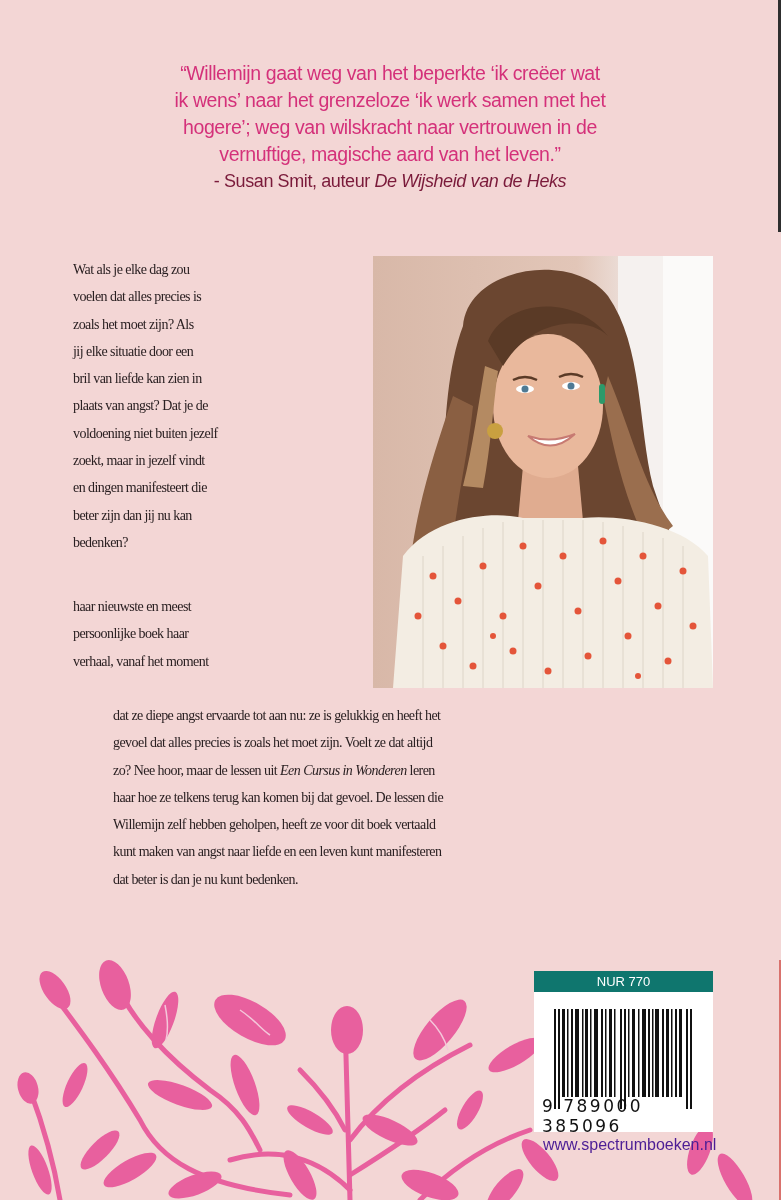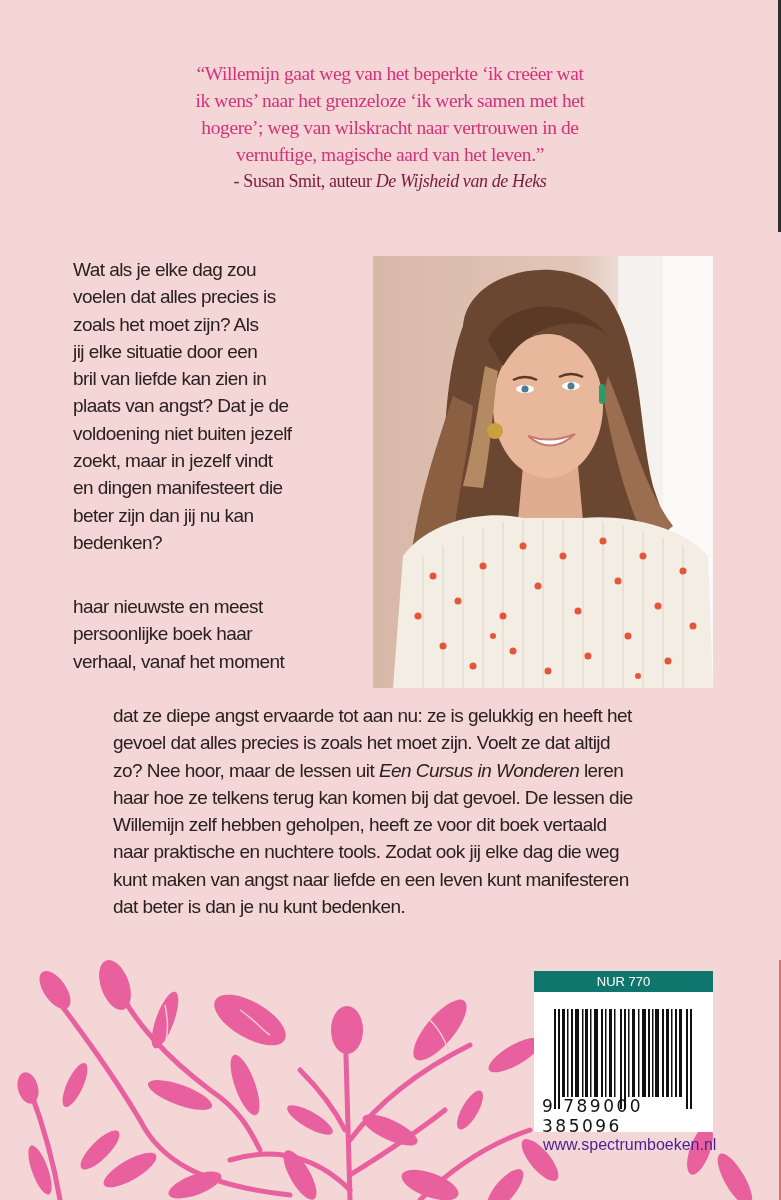--- a/index.html
+++ b/index.html
@@ -13,35 +13,35 @@
       position: absolute; top: 0; right: 0; width: 3px; height: 232px;
       background: #2e2e2e;
     }
     .spine-edge-low {
       position: absolute; top: 960px; right: 0; width: 2px; height: 240px;
       background: #d9726d;
     }
     .quote {
       position: absolute; left: 110px; top: 60px; width: 560px;
       text-align: center;
-      font-family: Liberation Serif, serif;
+      font-family: Liberation Sans, sans-serif;
       font-size: 19.5px; line-height: 27px;
       color: #d4317a;
       letter-spacing: -0.4px;
     }
     .quote p { margin: 0; }
     .attribution {
       color: #7a1a3a;
       font-size: 18px;
       margin-top: 0;
     }
     .attribution i { font-style: italic; }
     .body-text {
-      font-family: Liberation Sans, sans-serif;
-      font-size: 19px; line-height: 27.3px;
+      font-family: Liberation Serif, serif;
+      font-size: 14px; line-height: 27.3px;
       color: #2a2022;
       letter-spacing: -0.55px;
     }
     .para1 {
       position: absolute; left: 73px; top: 256px; width: 295px;
     }
     .para2-top {
       position: absolute; left: 73px; top: 593px; width: 295px;
     }
     .para2-bottom {
@@ -191,21 +191,20 @@
   <span class="line">persoonlijke boek haar</span>
   <span class="line">verhaal, vanaf het moment</span>
 </div>
 
 <div class="body-text para2-bottom">
   <span class="line">dat ze diepe angst ervaarde tot aan nu: ze is gelukkig en heeft het</span>
   <span class="line">gevoel dat alles precies is zoals het moet zijn. Voelt ze dat altijd</span>
   <span class="line"><span>zo? Nee hoor, maar de lessen uit </span><i>Een Cursus in Wonderen</i><span> leren</span></span>
   <span class="line">haar hoe ze telkens terug kan komen bij dat gevoel. De lessen die</span>
   <span class="line">Willemijn zelf hebben geholpen, heeft ze voor dit boek vertaald</span>
-  <span class="line">naar praktische en nuchtere tools. Zodat ook jij elke dag die weg</span>
   <span class="line">kunt maken van angst naar liefde en een leven kunt manifesteren</span>
   <span class="line">dat beter is dan je nu kunt bedenken.</span>
 </div>
 
 <svg class="floral" viewBox="0 0 781 240">
   <g fill="none" stroke="#e8609e" stroke-width="5" stroke-linecap="round">
     <path d="M30,130 C45,170 55,210 60,240"></path>
     <path d="M50,30 C80,70 110,110 140,160 C160,200 200,225 290,235"></path>
     <path d="M115,20 C130,60 170,100 210,130 C240,150 250,170 260,190"></path>
     <path d="M345,60 L350,240"></path>

